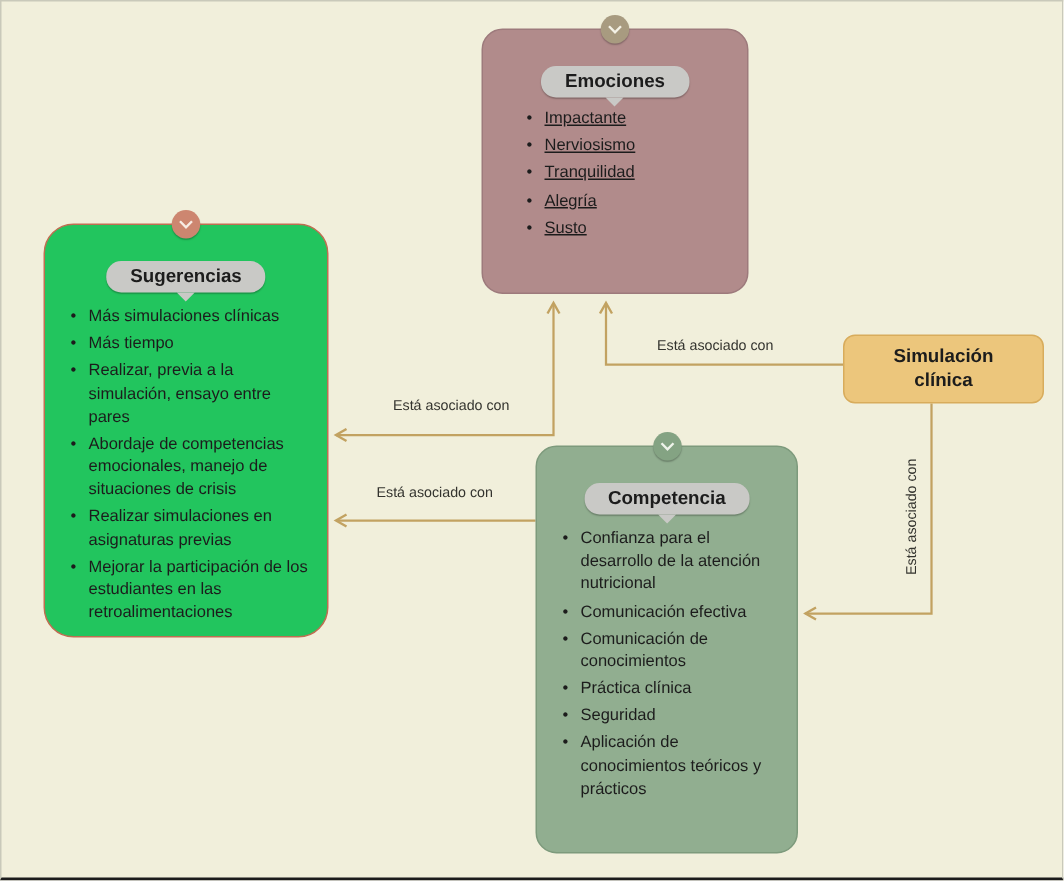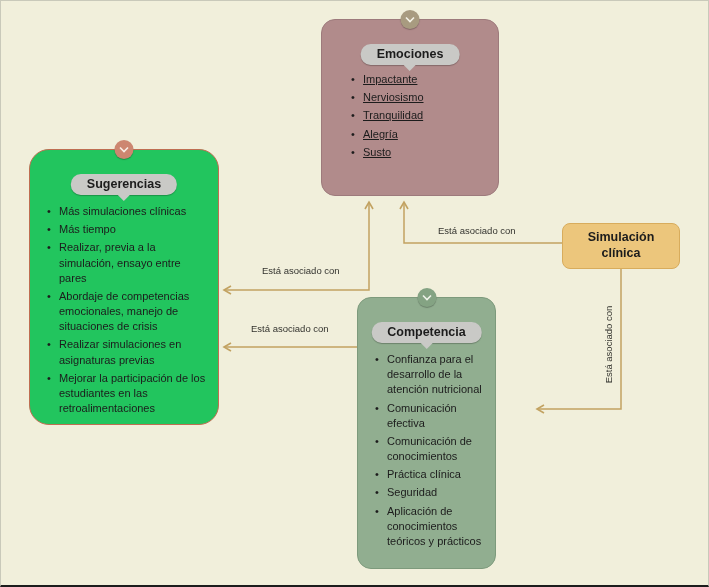--- a/index.html
+++ b/index.html
@@ -17,23 +17,23 @@
 
   svg.edges { position:absolute; left:0; top:0; width:709px; height:587px; }
 
   .node {
     position:absolute;
     border-radius:14px;
     border:1px solid rgba(0,0,0,0.12);
   }
   .node-emociones   { left:320px; top:18px;  width:178px; height:177px; background:#b18b8b; border-color:#9d7a7c; }
   .node-sugerencias { left:28px;  top:148px; width:190px; height:276px; background:#22c55e; border-color:#bf6e52;border-radius:20px; }
-  .node-competencia { left:356px; top:296px; width:139px; height:272px; background:#91ae90; border-color:#7d9a7c; }
+  .node-competencia { left:356px; top:296px; width:175px; height:272px; background:#91ae90; border-color:#7d9a7c; }
   .node-sim {
-    left:561px; top:222px; width:118px; height:46px;
+    left:561px; top:222px; width:134px; height:46px;
     background:#ecc67c; border-color:#d8ac5c; border-radius:8px;
     display:flex; align-items:center; justify-content:center;
     text-align:center; font-weight:bold; font-size:12.5px; color:#1c1c1c;
     line-height:1.25; padding:2px 12px;
   }
 
   .pill {
     position:absolute; top:4px; left:50%; transform:translateX(-50%);
     background:#c9c9c6; border-radius:10px;
     padding:3px 16px 4px 16px;

